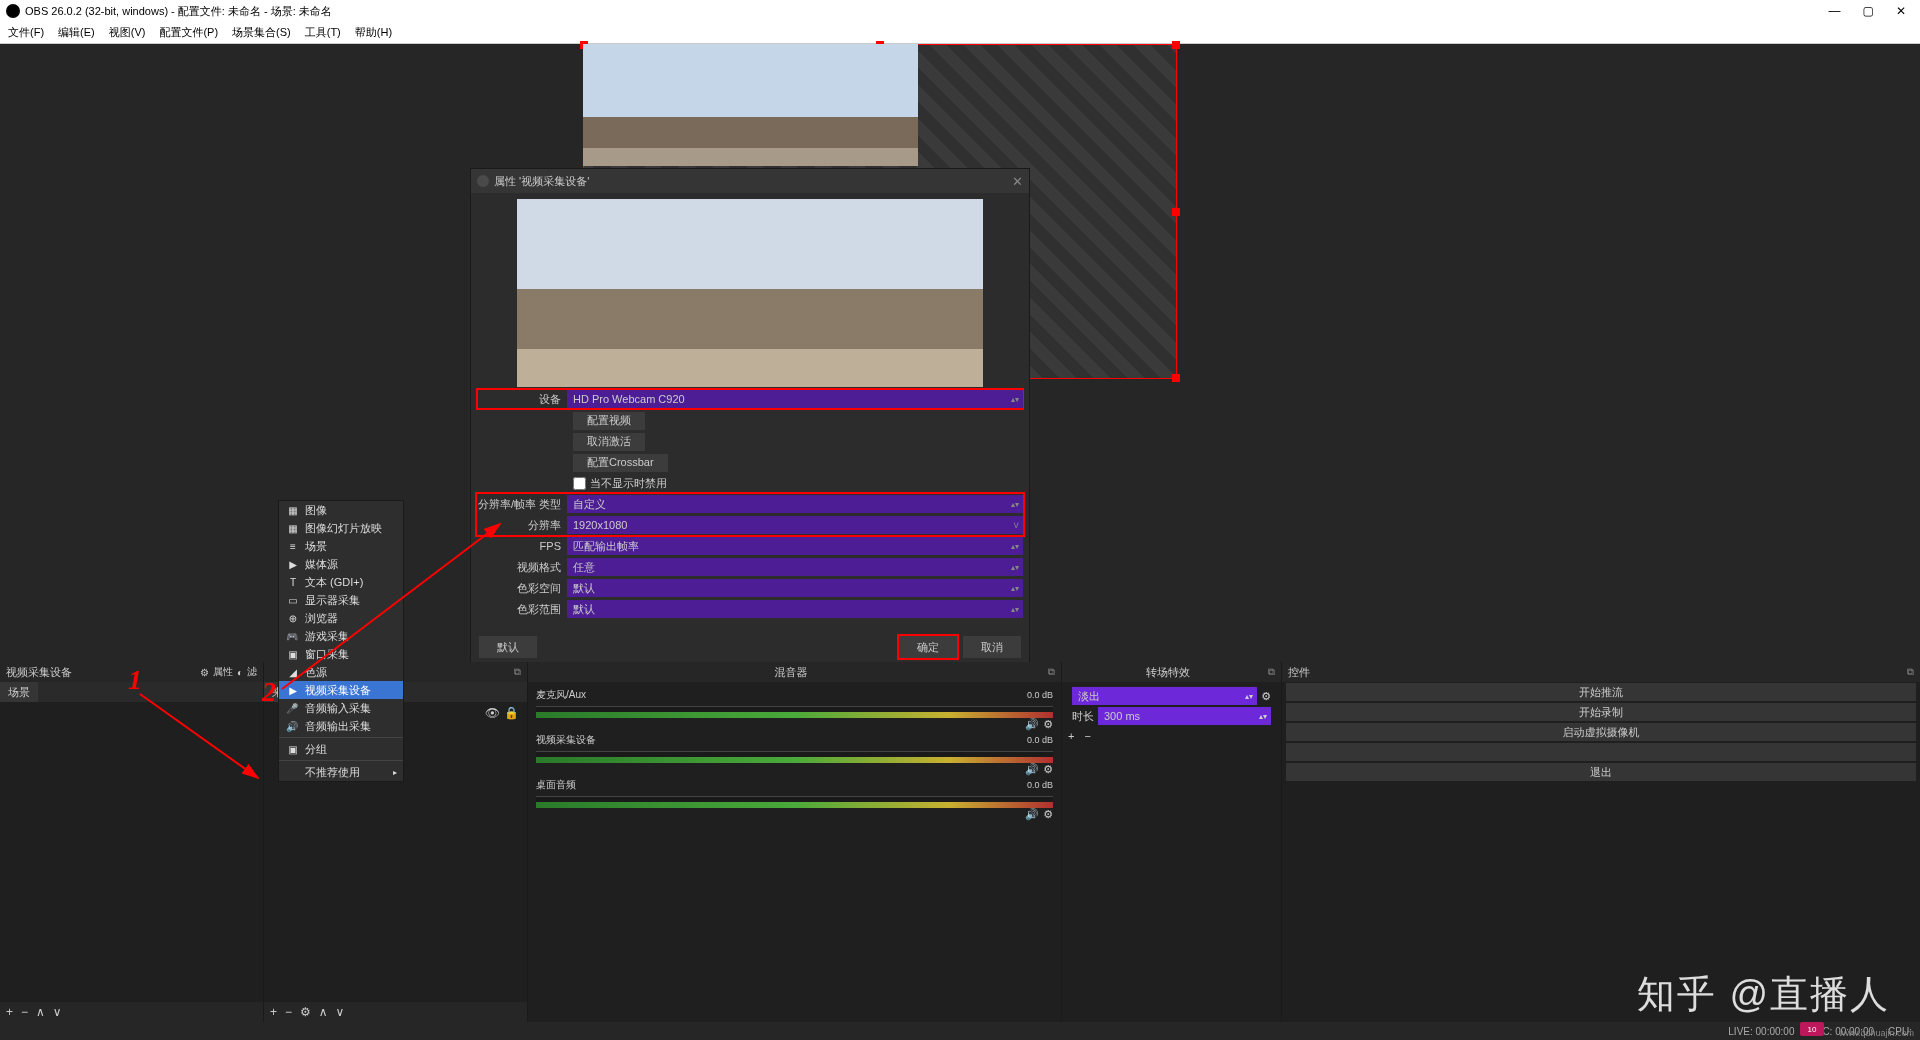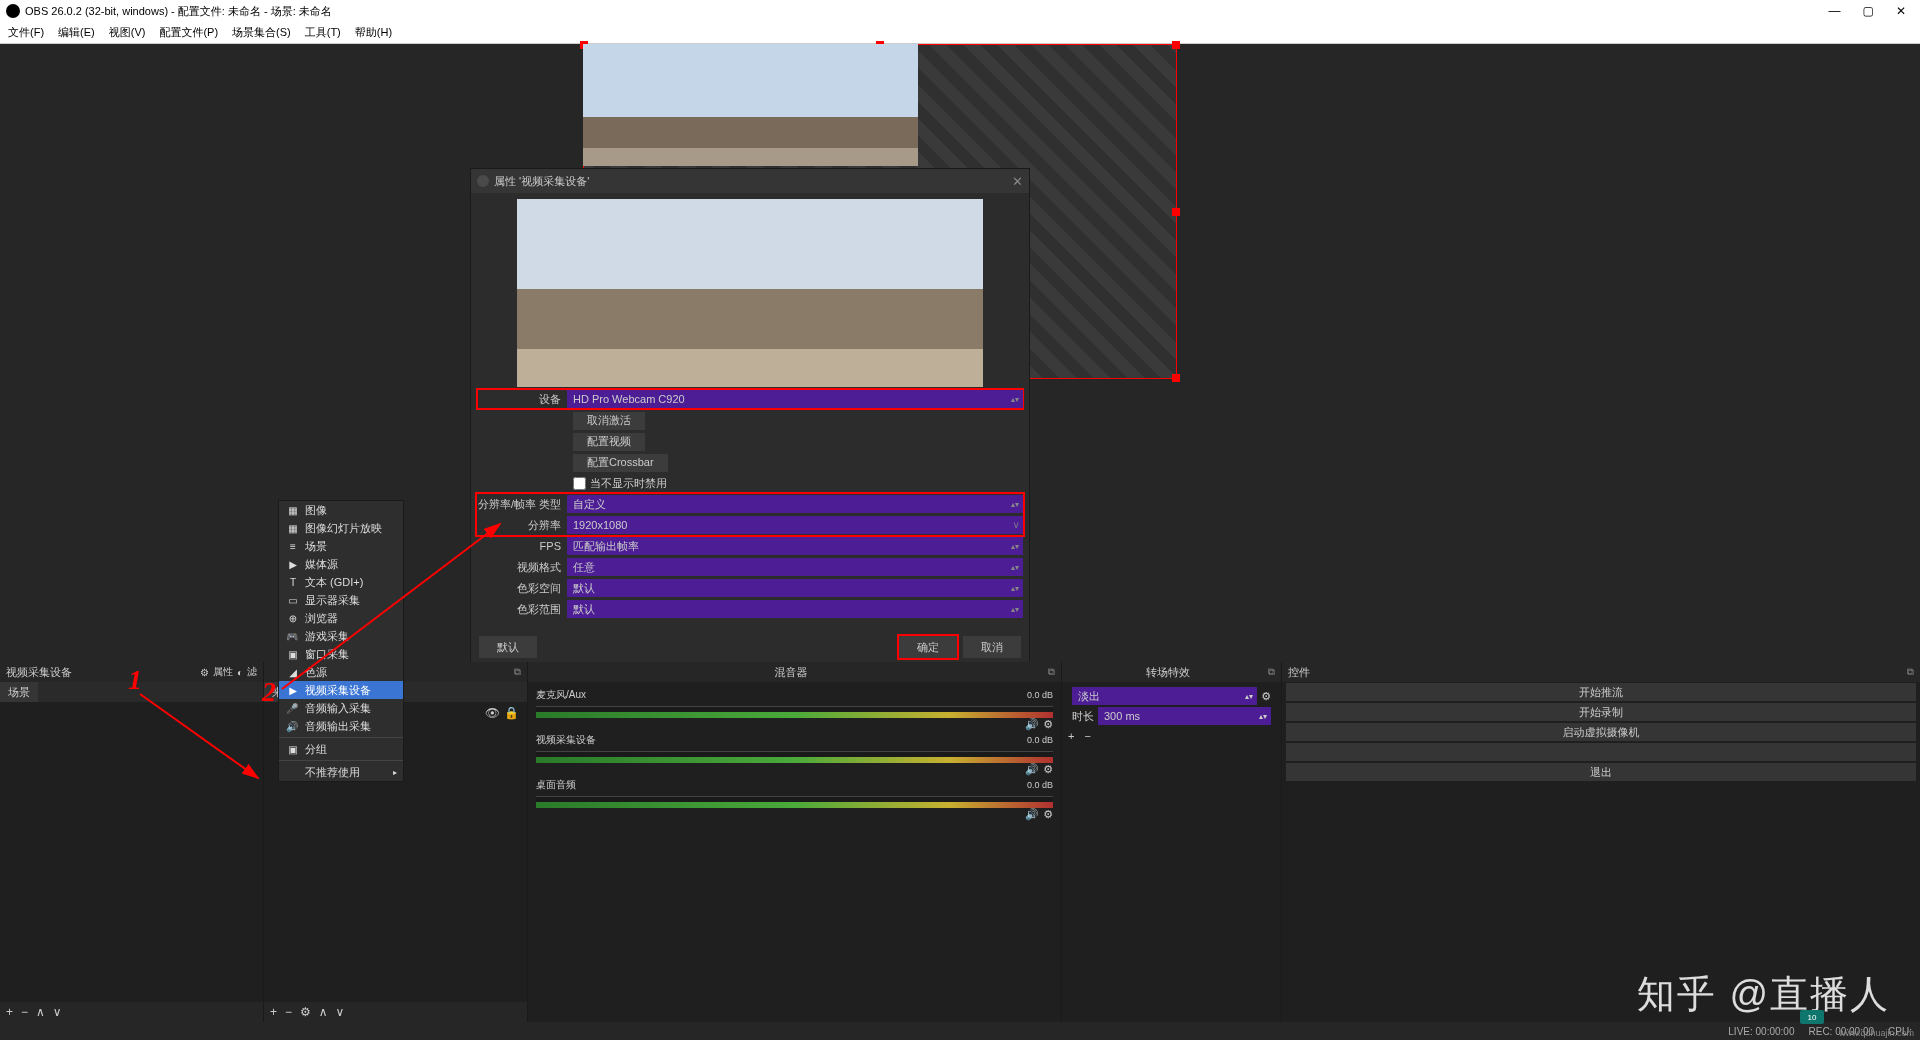--- a/index.html
+++ b/index.html
@@ -67,38 +67,38 @@
 
 .aux-row{display:flex;align-items:center;height:18px;padding:0 8px;font-size:10px;color:#ccc}
 .aux-row .nm{flex:1}
 .aux-row .db{font-size:9px}
 .meter{height:12px;margin:0 8px 2px;background:linear-gradient(to right,#2a7a2a 0%,#4aaa3a 50%,#c8b030 80%,#b03030 100%);position:relative}
 .meter .slider{height:6px;margin-top:2px;background:#1a1a1a;border-top:1px solid #444}
 .meter-ctrl{display:flex;justify-content:flex-end;gap:4px;padding-right:8px;margin-top:-2px}
 .meter-ctrl span{font-size:11px;color:#ccc;cursor:pointer}
 
 .trans-row{display:flex;align-items:center;height:20px;padding:0 6px;font-size:11px;color:#ccc;gap:4px}
-.trans-row .sel{flex:1;background:#4c1d95;height:18px;display:flex;align-items:center;padding:0 6px;position:relative}
+.trans-row .sel{flex:1;background:#6d28d9;height:18px;display:flex;align-items:center;padding:0 6px;position:relative}
 .trans-row .sel .dd{position:absolute;right:4px;font-size:8px}
 .trans-row .gear{cursor:pointer}
 
 .ctrl-list{display:flex;flex-direction:column}
 .ctrl-list .cb{height:18px;display:flex;align-items:center;justify-content:center;font-size:11px;color:#ccc;background:#353535;margin:1px 4px;cursor:pointer}
 
 .src-hdr-extra{display:flex;align-items:center;gap:4px;margin-left:auto;font-size:10px;color:#ccc}
 .src-hdr-extra span{cursor:pointer}
 
 .status{position:absolute;left:0;right:0;bottom:0;height:18px;background:#262626;display:flex;align-items:center;justify-content:flex-end;padding:0 8px;font-size:10px;color:#aaa;gap:14px}
 
 .arrow-line{position:absolute;pointer-events:none;z-index:30}
 .annot-num{position:absolute;font-size:28px;font-weight:bold;color:#ff0000;font-family:serif;font-style:italic;z-index:30}
 
 .watermark{position:absolute;right:30px;bottom:20px;font-size:38px;color:rgba(255,255,255,0.85);font-weight:400;z-index:40;letter-spacing:2px}
 .wm2{position:absolute;right:6px;bottom:2px;font-size:9px;color:#888;z-index:40}
-.wm-logo{position:absolute;right:96px;bottom:16px;width:24px;height:14px;background:#0f766e;border-radius:2px;z-index:40;display:flex;align-items:center;justify-content:center;font-size:8px;color:#fff}
+.wm-logo{position:absolute;right:96px;bottom:4px;width:24px;height:14px;background:#be185d;border-radius:2px;z-index:40;display:flex;align-items:center;justify-content:center;font-size:8px;color:#fff}
 </style>
 </head>
 <body>
 
 <div class="titlebar">
   <span class="obs-logo"></span>
   <span>OBS 26.0.2 (32-bit, windows) - 配置文件: 未命名 - 场景: 未命名</span>
   <div class="winctrl">
     <span>―</span>
     <span>▢</span>
@@ -141,24 +141,24 @@
     <div class="dlg-preview"></div>
     <div class="dlg-body">
       <div class="row hl-red">
         <span class="lbl">设备</span>
         <div class="fld">
             <span>HD Pro Webcam C920</span>
             <span class="dd">▴▾</span>
           </div>
       </div>
       <div class="row btn">
+          <span class="b">配置视频</span>
+        </div>
+      <div class="row btn">
           <span class="b">取消激活</span>
-        </div>
-      <div class="row btn">
-          <span class="b">配置视频</span>
         </div>
       <div class="row btn">
           <span class="b">配置Crossbar</span>
         </div>
       <div class="row chk">
           <input type="checkbox" style="">
           <span>当不显示时禁用</span>
         </div>
       <div class="hl-red2" style="padding:0">
         <div class="row">

